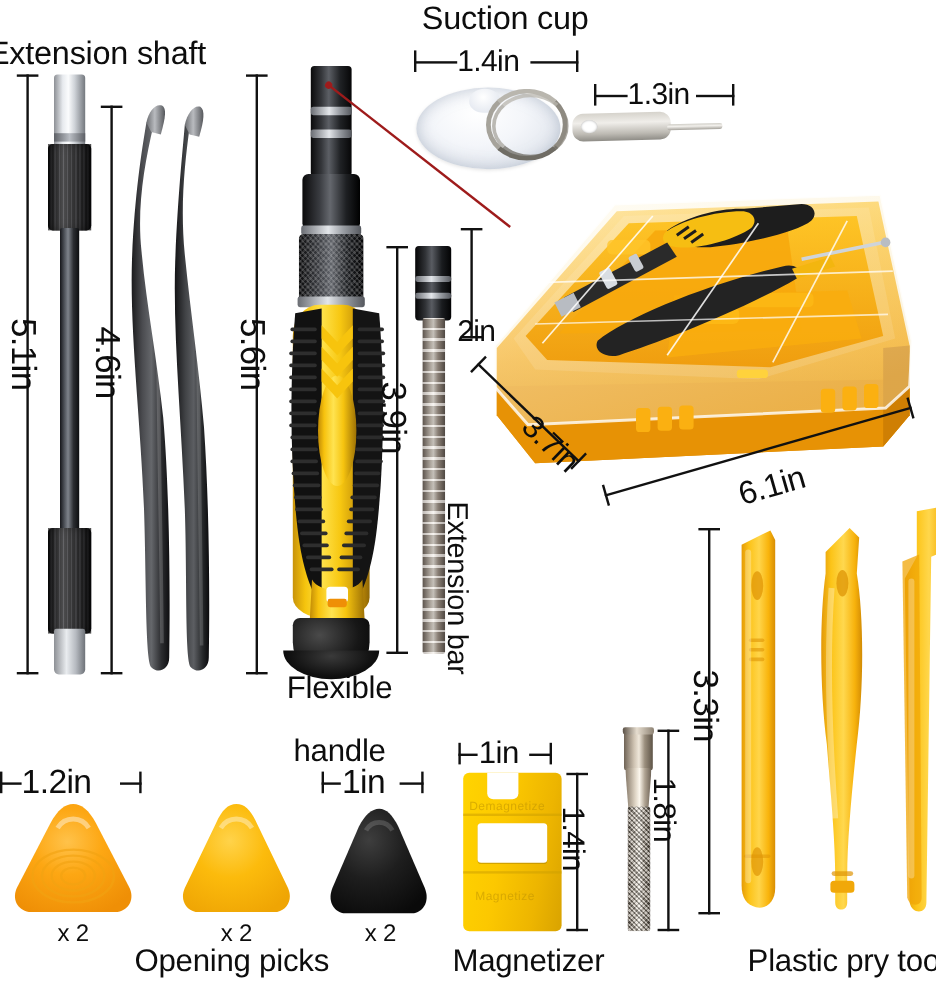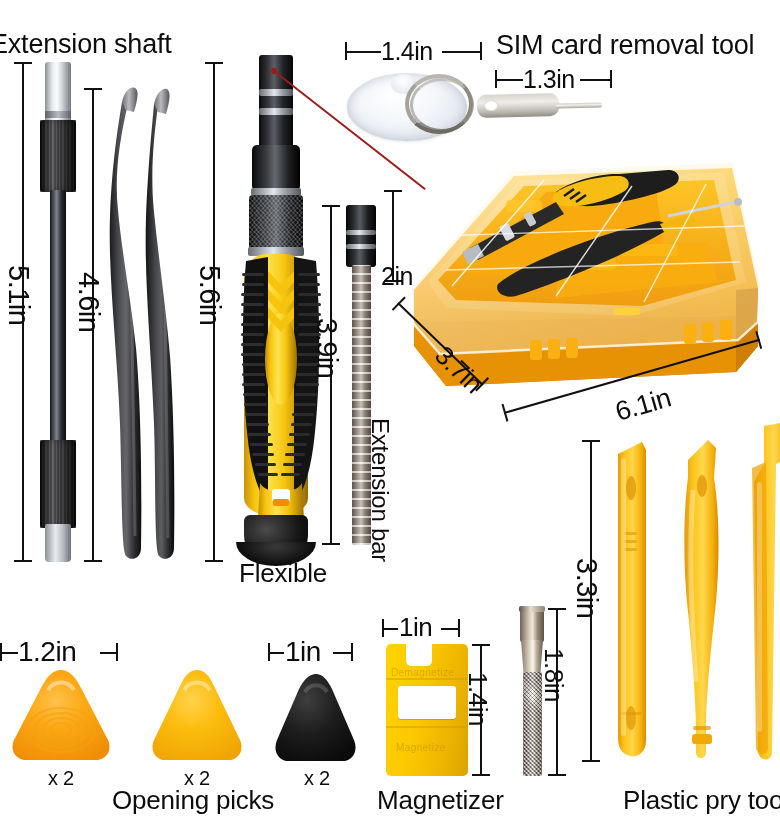--- a/index.html
+++ b/index.html
@@ -216,22 +216,22 @@
   
   .pry { position:absolute; }
 </style>
 </head>
 <body>
 
 <div class="stage">
 
   <div class="lbl" style="left:-10px; top:30px; font-size:27px;">Extension shaft</div>
 
-
-  <div class="lbl" style="left:496px; top:31px; font-size:27px;">SIM card removal tool</div>
+  <div class="lbl c" style="left:336px; top:1px; width:170px; font-size:27px;">Suction cup</div>
+
 
   <div>
     <div class="seg" style="left:345px; top:51px; width:36px;"></div>
     <div class="tickv" style="left:345px; top:42px;"></div>
     <div class="seg" style="left:442px; top:51px; width:40px;"></div>
     <div class="tickv" style="left:480px; top:42px;"></div>
   </div>
   <div class="dim" style="left:381px; top:37px;">1.4in</div>
 
   <div>
@@ -396,20 +396,21 @@
       <rect x="35" y="248" width="16" height="7" rx="2" fill="#ef8f06"></rect>
     </svg>
 
     <div class="sd-cap" style="left:6px; top:460px; width:64px; height:48px;"></div>
     <div style="position:absolute;left:-2px;top:487px;width:80px;height:24px;
                 background:radial-gradient(ellipse at 50% 20%, #3a3a3a, #111 60%, #000);
                 border-radius:0 0 50% 50%/0 0 100% 100%;"></div>
   </div>
 
   <div class="lbl c" style="left:228px; top:560px; width:110px; font-size:26px;">Flexible</div>
+  <div class="lbl c" style="left:228px; top:612px; width:110px; font-size:26px;">handle</div>
 
   <div class="vrule" style="left:330px; top:205px; height:340px;"></div>
   <div class="dim vtxt" style="left:343px; top:318px; transform:rotate(90deg); font-size:29px;">3.9in</div>
 
   <div class="extbar-head" style="left:346px; top:205px; width:30px; height:62px;"></div>
   <div class="ring" style="left:346px; top:230px; width:30px; height:5px;"></div>
   <div class="ring" style="left:346px; top:244px; width:30px; height:5px;"></div>
   <div class="extbar-shaft" style="left:352px; top:265px; width:19px; height:280px;"></div>
 
   <div class="lbl vtxt" style="left:392px; top:418px; transform:rotate(90deg); font-size:24px;">Extension bar</div>

